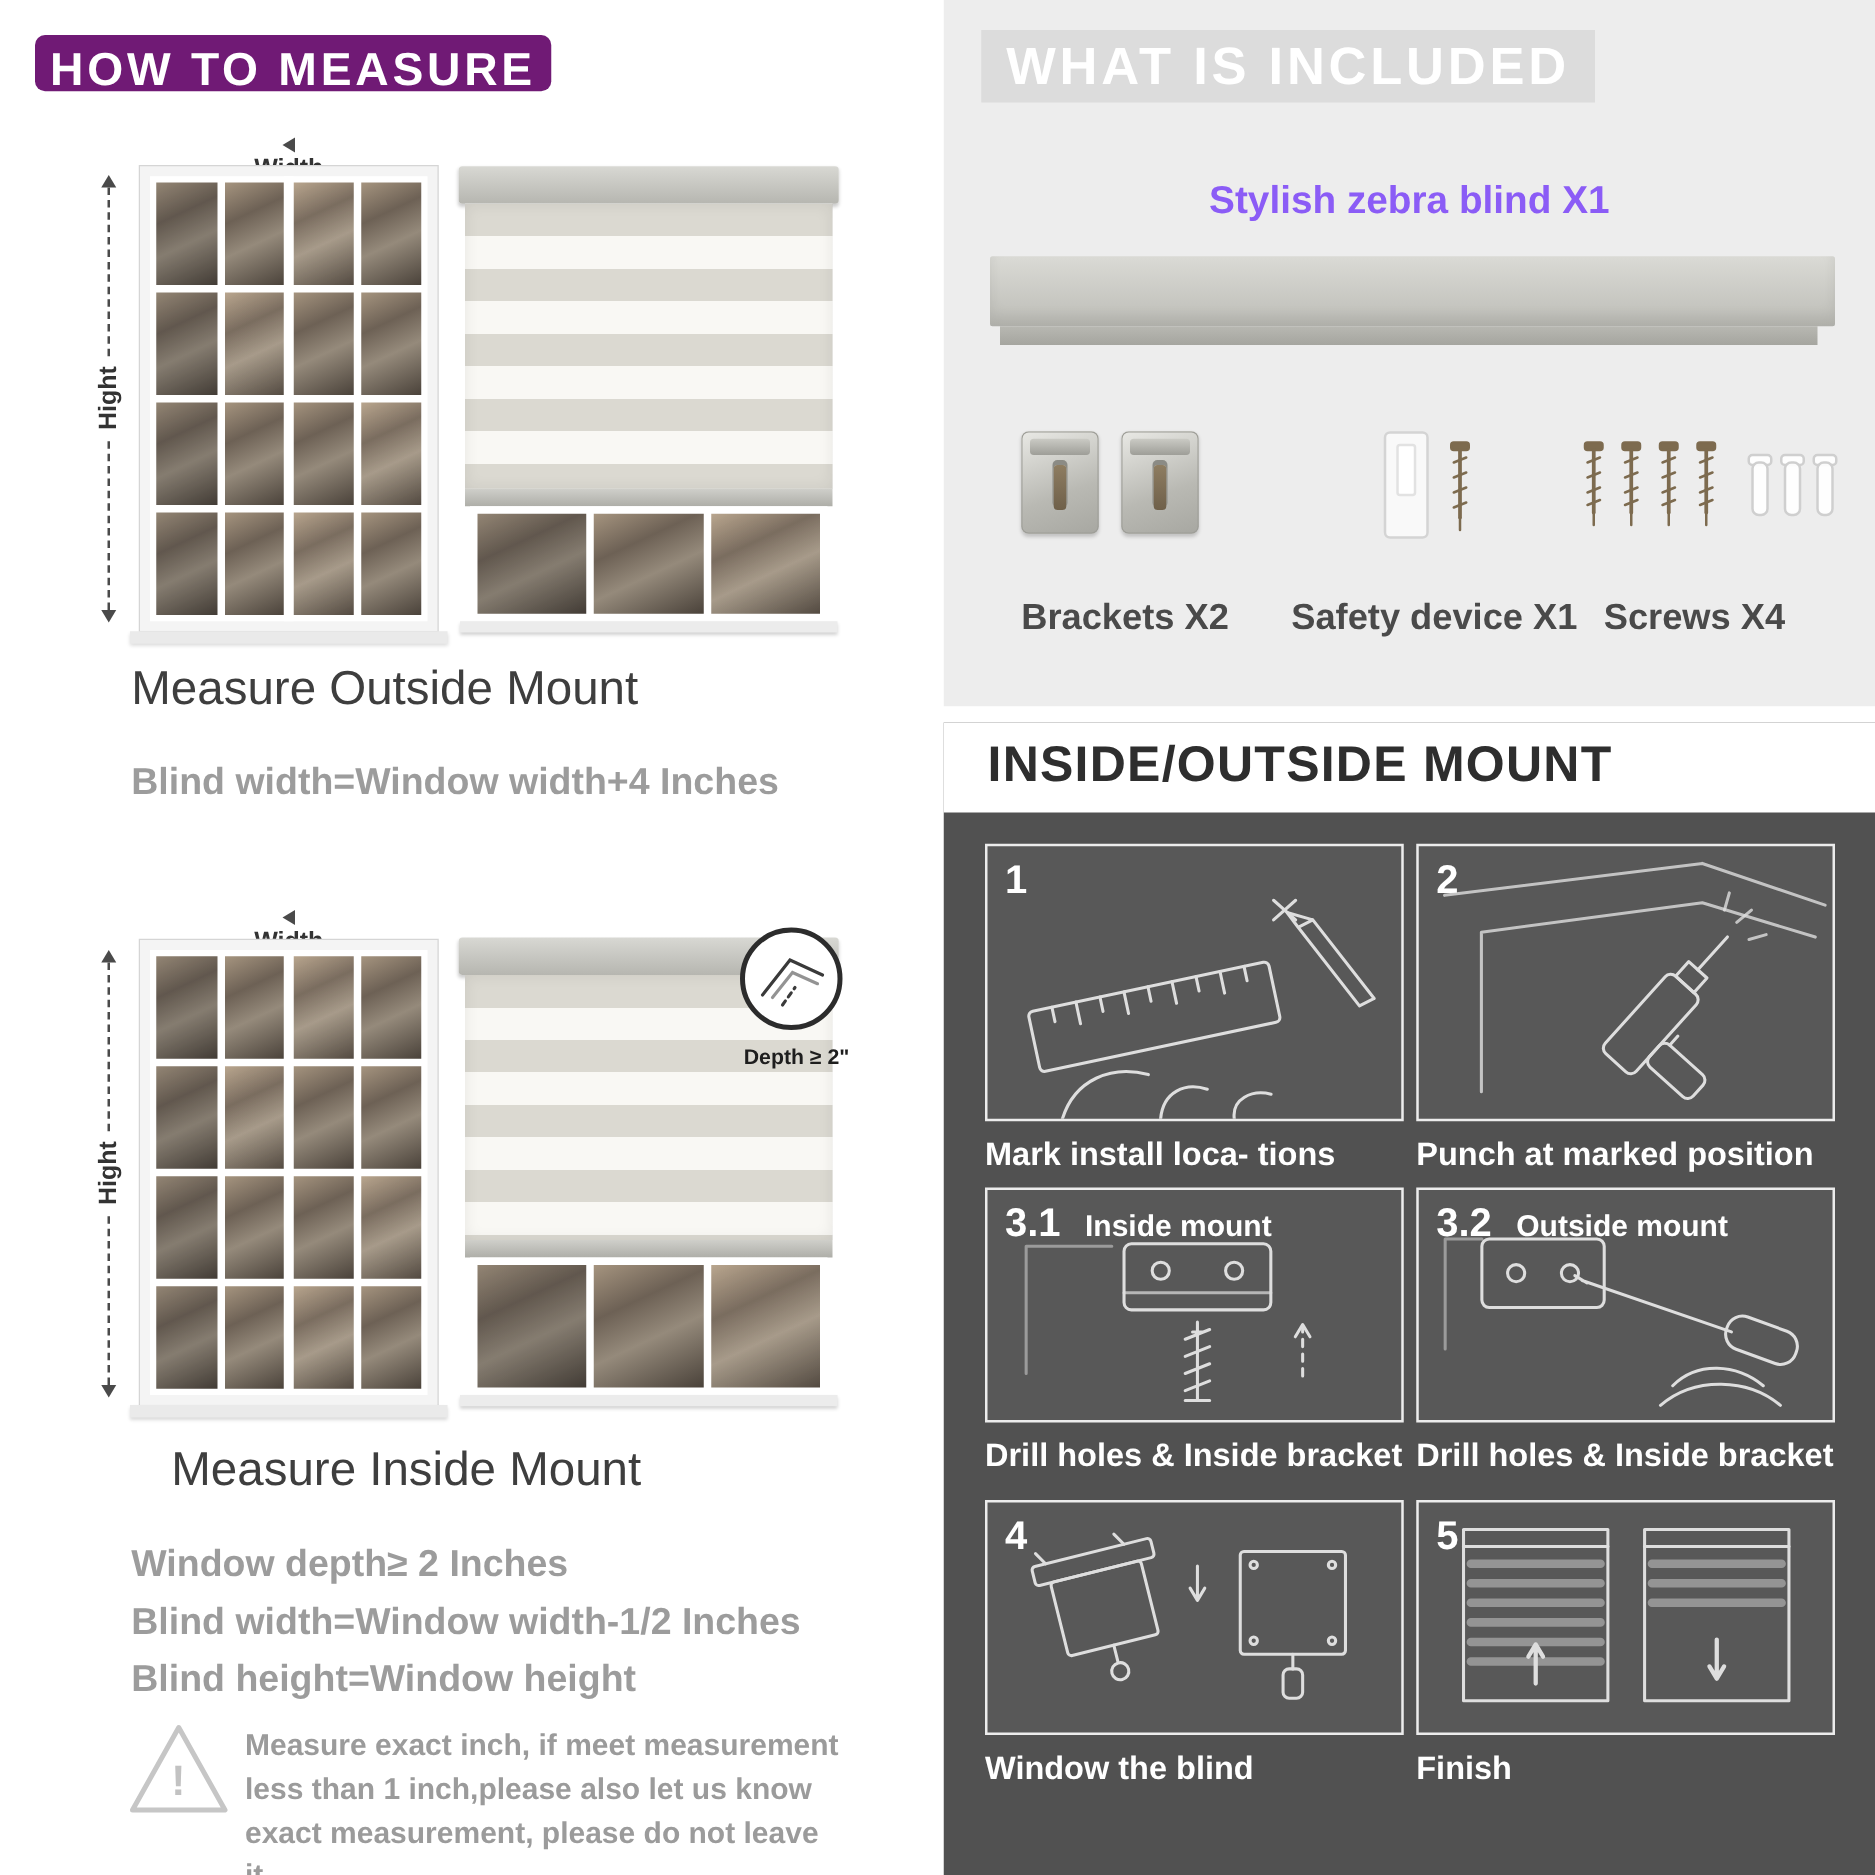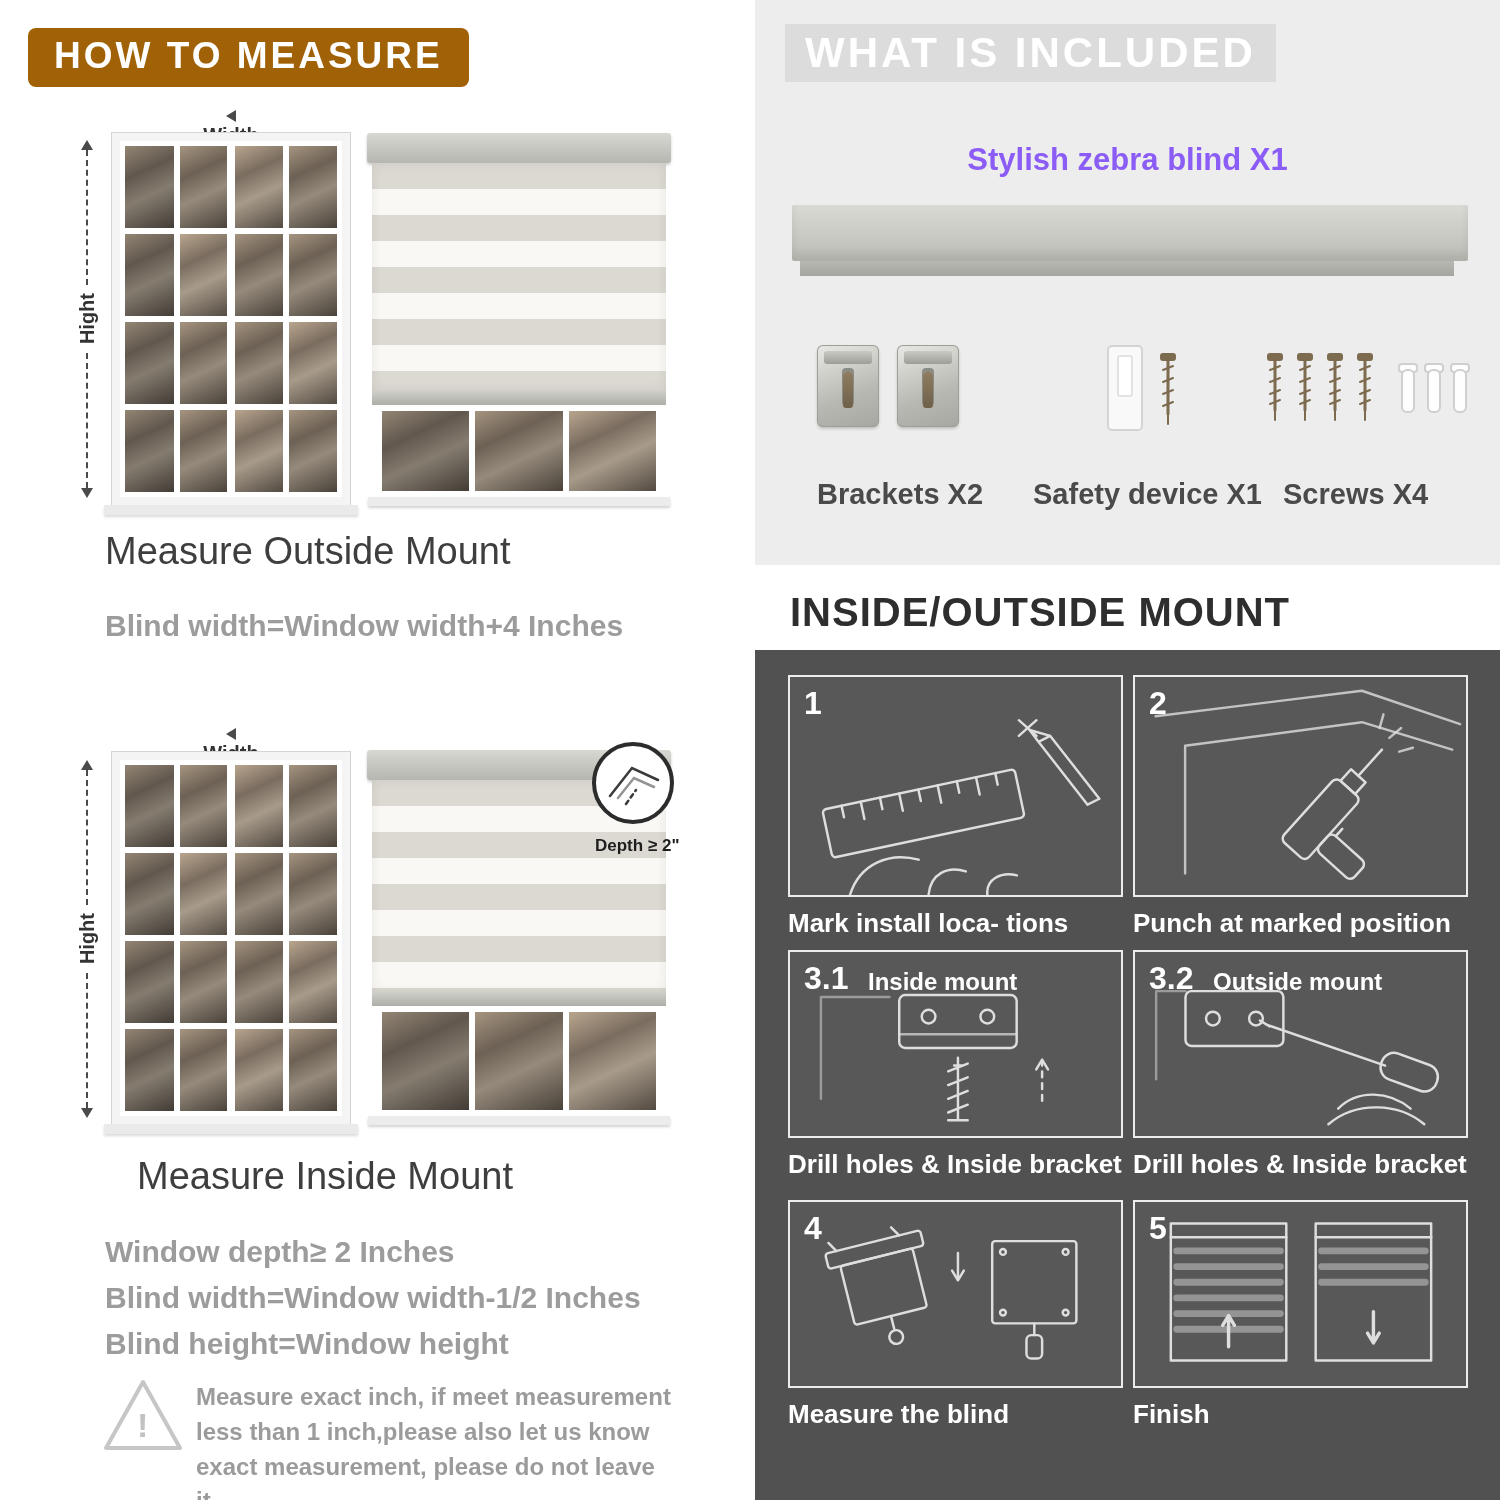--- a/index.html
+++ b/index.html
@@ -1,22 +1,22 @@
 <!DOCTYPE html>
 <html><head>
 <meta charset="utf-8">
 <style>
   html,body{margin:0;padding:0;background:#fff;}
   .canvas{position:relative;width:1500px;height:1500px;background:#fff;overflow:hidden;
           font-family:"Liberation Sans", sans-serif;}
 
   
-  .pill-header{position:absolute;background:#a16207;color:#fff;font-weight:700;
-    font-size:37px;letter-spacing:3px;border-radius:8px;line-height:56px;height:59px;
-    padding:0 26px;white-space:nowrap;}
+  .pill-header{position:absolute;background:#701a75;color:#fff;font-weight:700;
+    font-size:37px;letter-spacing:3px;border-radius:8px;line-height:56px;height:45px;
+    padding:0 12px;white-space:nowrap;}
   .big-heading{position:absolute;font-size:38px;font-weight:400;color:#3e3e3e;white-space:nowrap;}
   .gray-line{position:absolute;font-size:30px;font-weight:700;color:#9c9c9c;white-space:nowrap;margin-top:21px;}
 
   
   .h-measure{position:absolute;display:flex;align-items:center;height:20px;flex-direction:column;}
   .h-measure .line{flex:1;height:0;border-top:2px dashed #4a4a4a;}
   .h-measure .tipL{width:0;height:0;border-top:6px solid transparent;border-bottom:6px solid transparent;border-right:10px solid #4a4a4a;}
   .h-measure .tipR{width:0;height:0;border-top:6px solid transparent;border-bottom:6px solid transparent;border-left:10px solid #4a4a4a;}
   .h-measure .lbl{padding:0 8px;font-size:20px;font-weight:700;color:#333;}
   .v-measure{position:absolute;display:flex;flex-direction:column;align-items:center;width:22px;}
@@ -378,21 +378,21 @@
           <rect x="205" y="40" width="86" height="84" rx="3"></rect>
           <circle cx="216" cy="51" r="3"></circle>
             <circle cx="280" cy="51" r="3"></circle>
           <circle cx="216" cy="113" r="3"></circle>
             <circle cx="280" cy="113" r="3"></circle>
           <path d="M248 124 v12"></path>
             <rect x="240" y="136" width="16" height="24" rx="5"></rect>
         </g>
       </svg>
     </div>
-    <div class="step-cap" style="left:33px;top:821px;">Measure the blind</div>
+    <div class="step-cap" style="left:33px;top:821px;">Window the blind</div>
 
     <div class="step-box" style="left:378px;top:622px;height:188px;">
       <span class="step-num">5</span>
       <svg class="lineart" viewBox="0 0 335 188">
         <g stroke="#dedede" stroke-width="2.5" fill="none" stroke-linecap="round" stroke-linejoin="round">
           <rect x="35" y="22" width="118" height="140"></rect>
           <path d="M35 36 h118"></path>
           <path d="M41 50 h106 M41 66 h106 M41 82 h106 M41 98 h106 M41 114 h106 M41 130 h106" stroke-width="7" opacity=".45"></path>
           <path d="M94 148 V118 M88 126 l6 -10 6 10" stroke-width="3.5"></path>
           <rect x="183" y="22" width="118" height="140"></rect>

